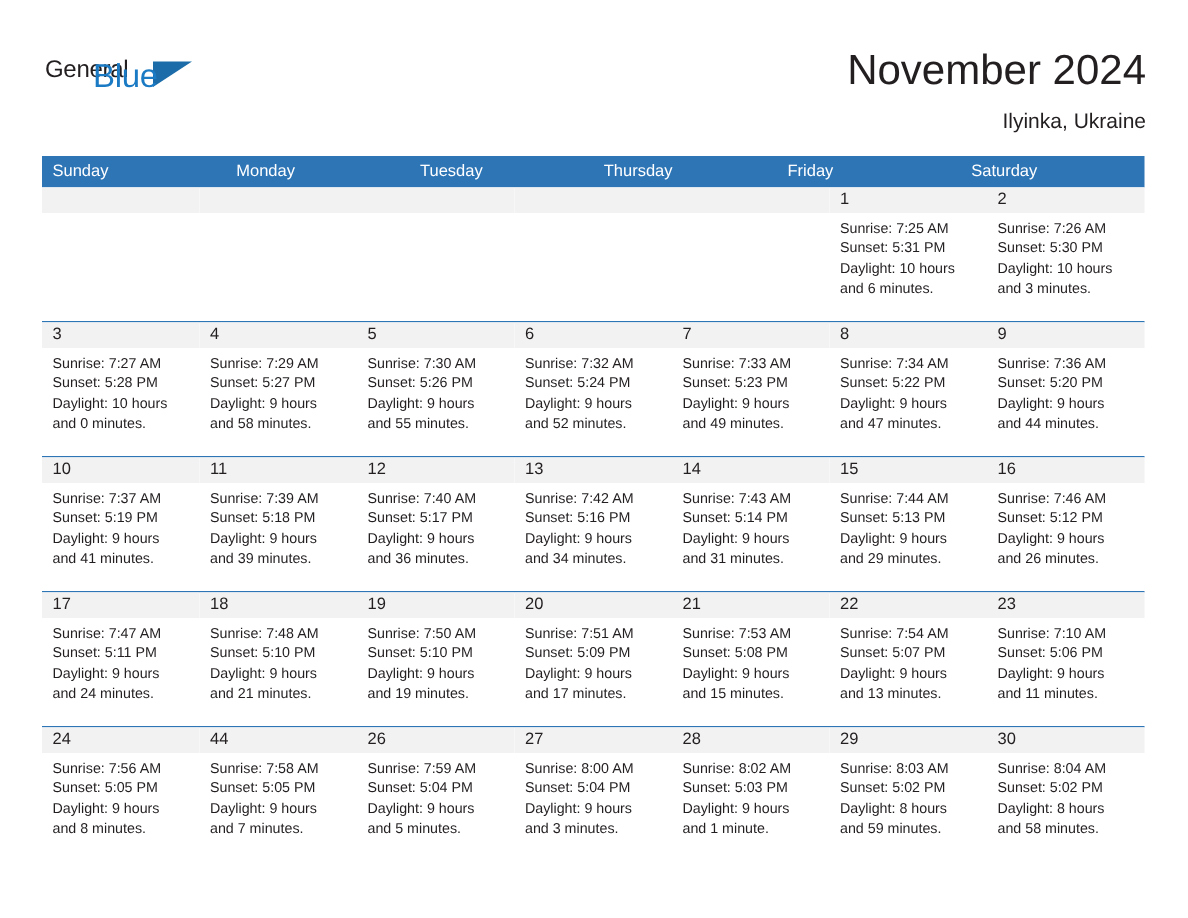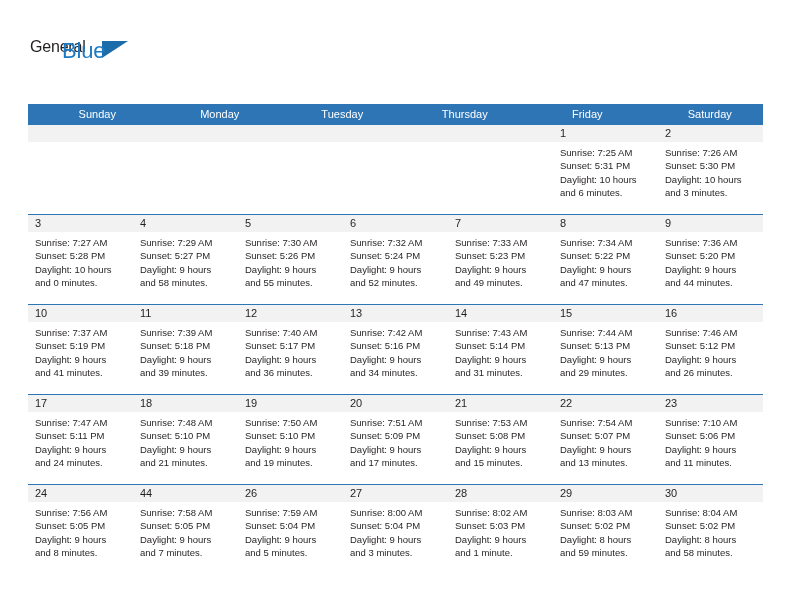--- a/index.html
+++ b/index.html
@@ -95,24 +95,23 @@
     display: flex;
     background: #2e75b6;
     height: 21px;
   }
   .weekday {
     flex: 1 1 0;
     min-width: 0;
     color: #ffffff;
     font-size: 11px;
     line-height: 21px;
-    padding-left: 16px;
+    padding-left: 7px;
     box-sizing: border-box;
     white-space: nowrap;
-    text-align: center;
   }
   .week-row {
     display: flex;
     border-top: 1px solid #2e75b6;
     height: 89px;
   }
   .week-row.first {
     border-top: none;
   }
   .day-cell {
@@ -152,20 +151,24 @@
 <div class="page">
 
   <div class="top">
 
     <div class="logo">
       <div class="logo-general">General</div>
       <div class="logo-tri"></div>
       <div class="logo-blue">Blue</div>
     </div>
 
+    <div class="title-block">
+      <div class="month-title">November 2024</div>
+      <div class="location">Ilyinka, Ukraine</div>
+    </div>
 
   </div>
 
   <div class="calendar">
 
     <div class="weekday-row">
       <div class="weekday">Sunday</div>
       <div class="weekday">Monday</div>
       <div class="weekday">Tuesday</div>
       <div class="weekday">Thursday</div>

